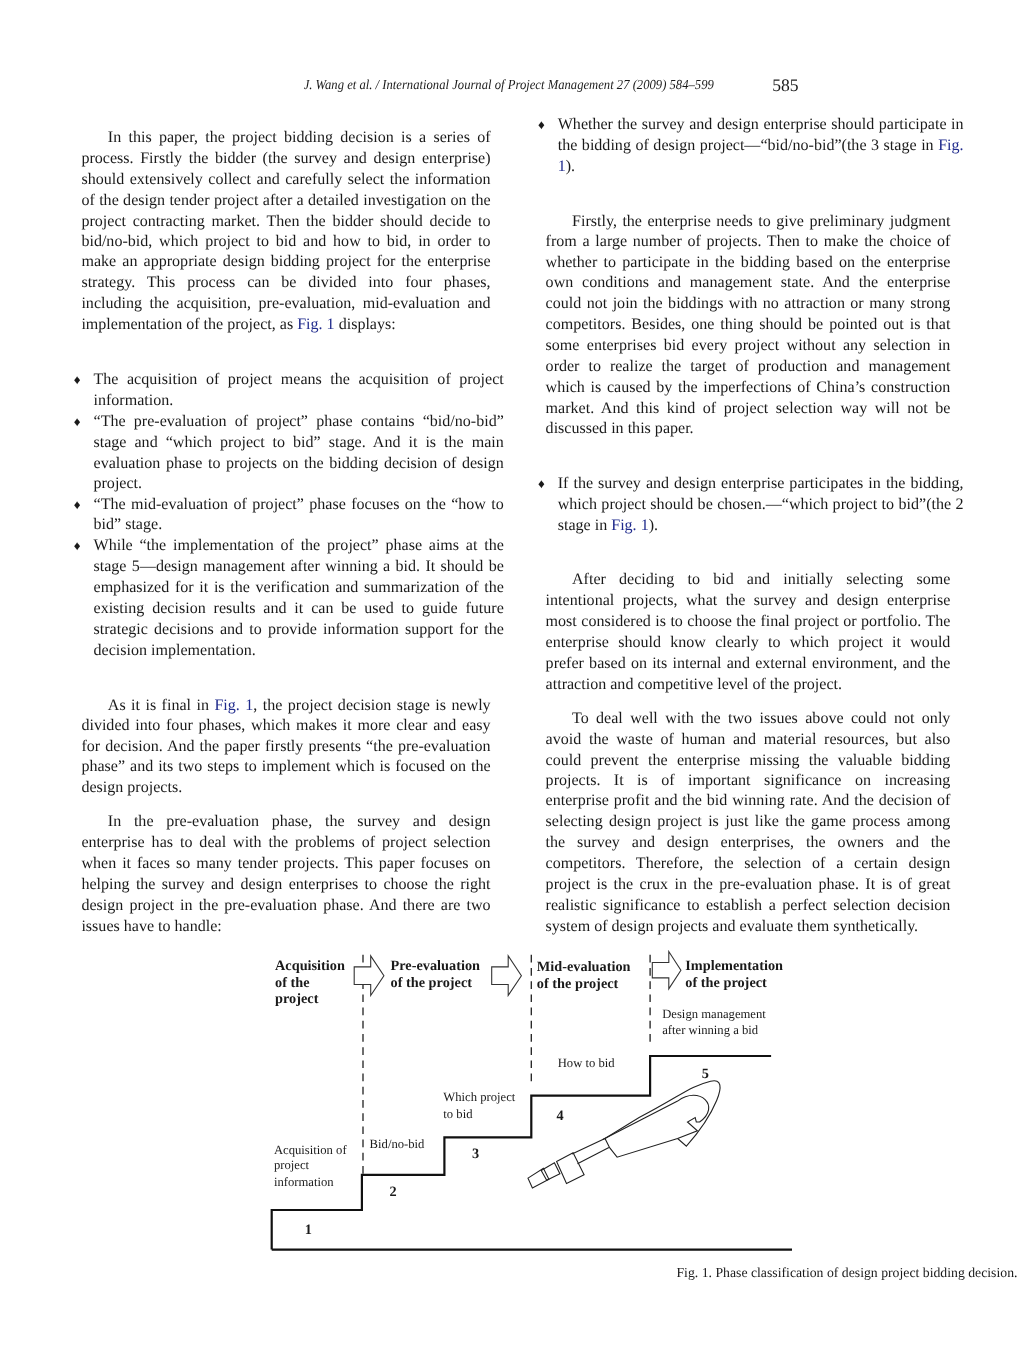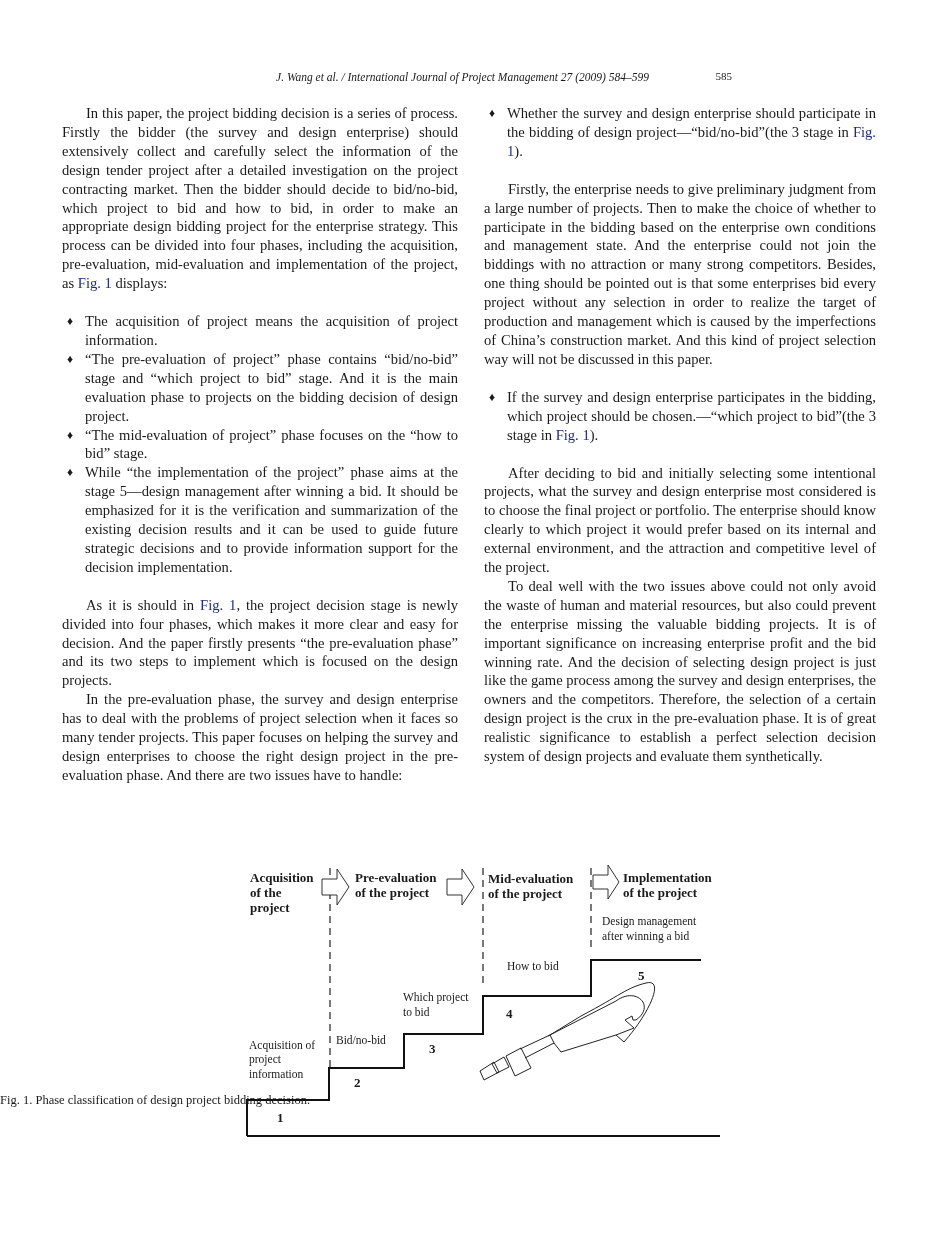--- a/index.html
+++ b/index.html
@@ -1,34 +1,34 @@
 <!DOCTYPE html>
 <html><head>
 <meta charset="utf-8">
 <style>
   html, body { margin: 0; padding: 0; background: #ffffff; }
   body { width: 925px; height: 1234px; position: relative; overflow: hidden;
          font-family: "Liberation Serif", "DejaVu Serif", serif; color: #1a1a1a; }
-  .header { position: absolute; top: 70px; left: 0; width: 760px; height: 20px; }
+  .header { position: absolute; top: 70px; left: 0; width: 760px; height: 20px; padding-left: 12px; }
   .running-head { position: absolute; left: 0; width: 925px; text-align: center; top: 0;
                   font-style: italic; font-size: 12.5px; transform: scaleX(0.92); }
-  .page-num { position: absolute; right: 28px; top: 0; font-size: 11px; }
+  .page-num { position: absolute; right: 46px; top: 0; font-size: 16px; }
   .col { position: absolute; top: 104px; width: 396px; font-size: 14.6px; line-height: 18.9px;
          text-align: justify; hyphens: manual; }
   .col-left { left: 62px; }
   .col-right { left: 484px; width: 392px; }
-  p { margin: 0; text-indent: 24px; }
+  p { margin: 12px; text-indent: 24px; }
   .gap { height: 19px; }
   ul.bullets { list-style: none; margin: 0; padding: 0; }
   ul.bullets li { position: relative; padding-left: 23px; }
   ul.bullets li .bullet { position: absolute; left: 5px; top: 0; font-size: 12px; }
   .link { color: #1f2a8c; }
   .figure { position: absolute; left: 236px; top: 860px; width: 500px; height: 320px; text-decoration: underline; }
   .figure svg { position: absolute; left: 0; top: 0; }
-  .caption { position: absolute; top: 1093px; left: 0; width: 925px; text-align: left;
+  .caption { position: absolute; top: 1150px; left: 0; width: 925px; text-align: right;
              font-size: 12.5px; }
   svg text { font-family: "Liberation Serif", "DejaVu Serif", serif; fill: #1a1a1a; }
   svg .bold { font-weight: bold; font-size: 13px; }
   svg .lbl { font-size: 11.5px; }
   svg .num { font-weight: bold; font-size: 13px; }
 </style>
 </head>
 <body>
 
 <div class="header">
@@ -39,33 +39,33 @@
 <div class="col col-left">
   <p><span>In this paper, the project bidding decision is a series of process. Firstly the bidder (the survey and design enterprise) should extensively collect and carefully select the information of the design tender project after a detailed investigation on the project contracting market. Then the bidder should decide to bid/no-bid, which project to bid and how to bid, in order to make an appropriate design bidding project for the enterprise strategy. This process can be divided into four phases, including the acquisition, pre-evaluation, mid-evaluation and implementation of the project, as </span><a class="link">Fig. 1</a><span> displays:</span></p>
   <div class="gap"></div>
   <ul class="bullets">
     <li><span class="bullet">♦</span><span>The acquisition of project means the acquisition of project information.</span></li>
     <li><span class="bullet">♦</span><span>“The pre-evaluation of project” phase contains “bid/no-bid” stage and “which project to bid” stage. And it is the main evaluation phase to projects on the bidding decision of design project.</span></li>
     <li><span class="bullet">♦</span><span>“The mid-evaluation of project” phase focuses on the “how to bid” stage.</span></li>
     <li><span class="bullet">♦</span><span>While “the implementation of the project” phase aims at the stage 5—design management after winning a bid. It should be emphasized for it is the verification and summarization of the existing decision results and it can be used to guide future strategic decisions and to provide information support for the decision implementation.</span></li>
   </ul>
   <div class="gap"></div>
-  <p><span>As it is should in </span><a class="link">Fig. 1</a><span>, the project decision stage is newly divided into four phases, which makes it more clear and easy for decision. And the paper firstly presents “the pre-evaluation phase” and its two steps to implement which is focused on the design projects.</span></p>
+  <p><span>As it is final in </span><a class="link">Fig. 1</a><span>, the project decision stage is newly divided into four phases, which makes it more clear and easy for decision. And the paper firstly presents “the pre-evaluation phase” and its two steps to implement which is focused on the design projects.</span></p>
   <p>In the pre-evaluation phase, the survey and design enterprise has to deal with the problems of project selection when it faces so many tender projects. This paper focuses on helping the survey and design enterprises to choose the right design project in the pre-evaluation phase. And there are two issues have to handle:</p>
 </div>
 
 <div class="col col-right">
   <ul class="bullets">
     <li><span class="bullet">♦</span><span>Whether the survey and design enterprise should participate in the bidding of design project—“bid/no-bid”(the 3 stage in </span><a class="link">Fig. 1</a><span>).</span></li>
   </ul>
   <div class="gap"></div>
   <p>Firstly, the enterprise needs to give preliminary judgment from a large number of projects. Then to make the choice of whether to participate in the bidding based on the enterprise own conditions and management state. And the enterprise could not join the biddings with no attraction or many strong competitors. Besides, one thing should be pointed out is that some enterprises bid every project without any selection in order to realize the target of production and management which is caused by the imperfections of China’s construction market. And this kind of project selection way will not be discussed in this paper.</p>
   <div class="gap"></div>
   <ul class="bullets">
-    <li><span class="bullet">♦</span><span>If the survey and design enterprise participates in the bidding, which project should be chosen.—“which project to bid”(the 3 stage in </span><a class="link">Fig. 1</a><span>).</span></li>
+    <li><span class="bullet">♦</span><span>If the survey and design enterprise participates in the bidding, which project should be chosen.—“which project to bid”(the 2 stage in </span><a class="link">Fig. 1</a><span>).</span></li>
   </ul>
   <div class="gap"></div>
   <p>After deciding to bid and initially selecting some intentional projects, what the survey and design enterprise most considered is to choose the final project or portfolio. The enterprise should know clearly to which project it would prefer based on its internal and external environment, and the attraction and competitive level of the project.</p>
   <p>To deal well with the two issues above could not only avoid the waste of human and material resources, but also could prevent the enterprise missing the valuable bidding projects. It is of important significance on increasing enterprise profit and the bid winning rate. And the decision of selecting design project is just like the game process among the survey and design enterprises, the owners and the competitors. Therefore, the selection of a certain design project is the crux in the pre-evaluation phase. It is of great realistic significance to establish a perfect selection decision system of design projects and evaluate them synthetically.</p>
 </div>
 
 <div class="figure">
   <svg width="500" height="290" viewBox="0 0 500 290">
 
     <line x1="94" y1="8" x2="94" y2="208" stroke="#222" stroke-width="1.2" stroke-dasharray="7,5"></line>

